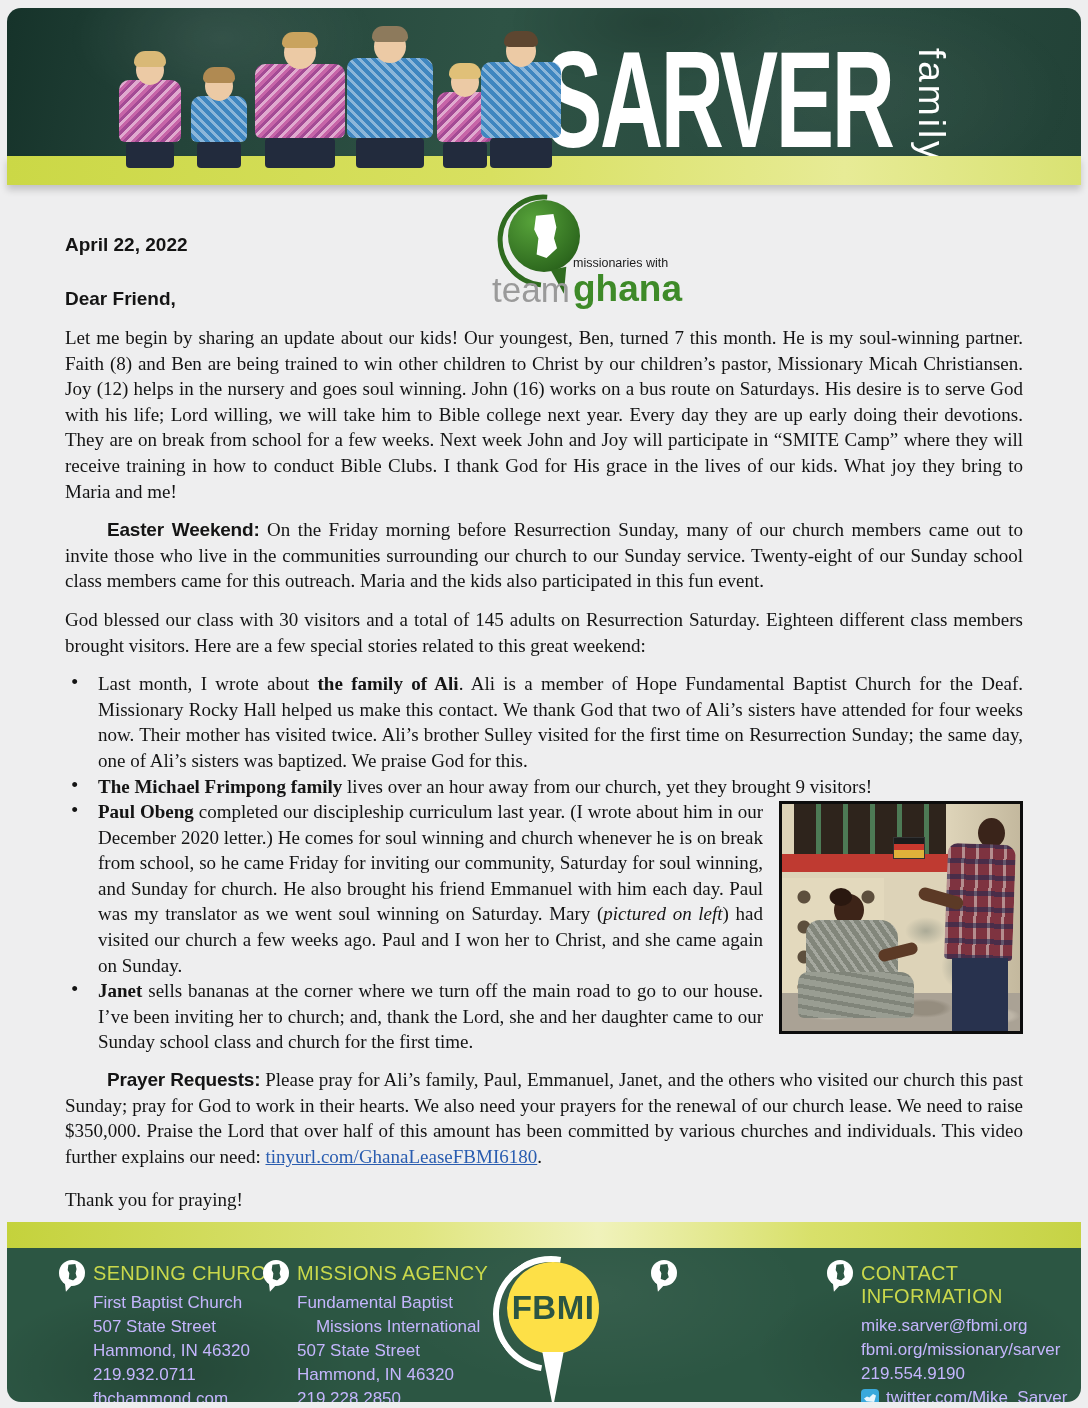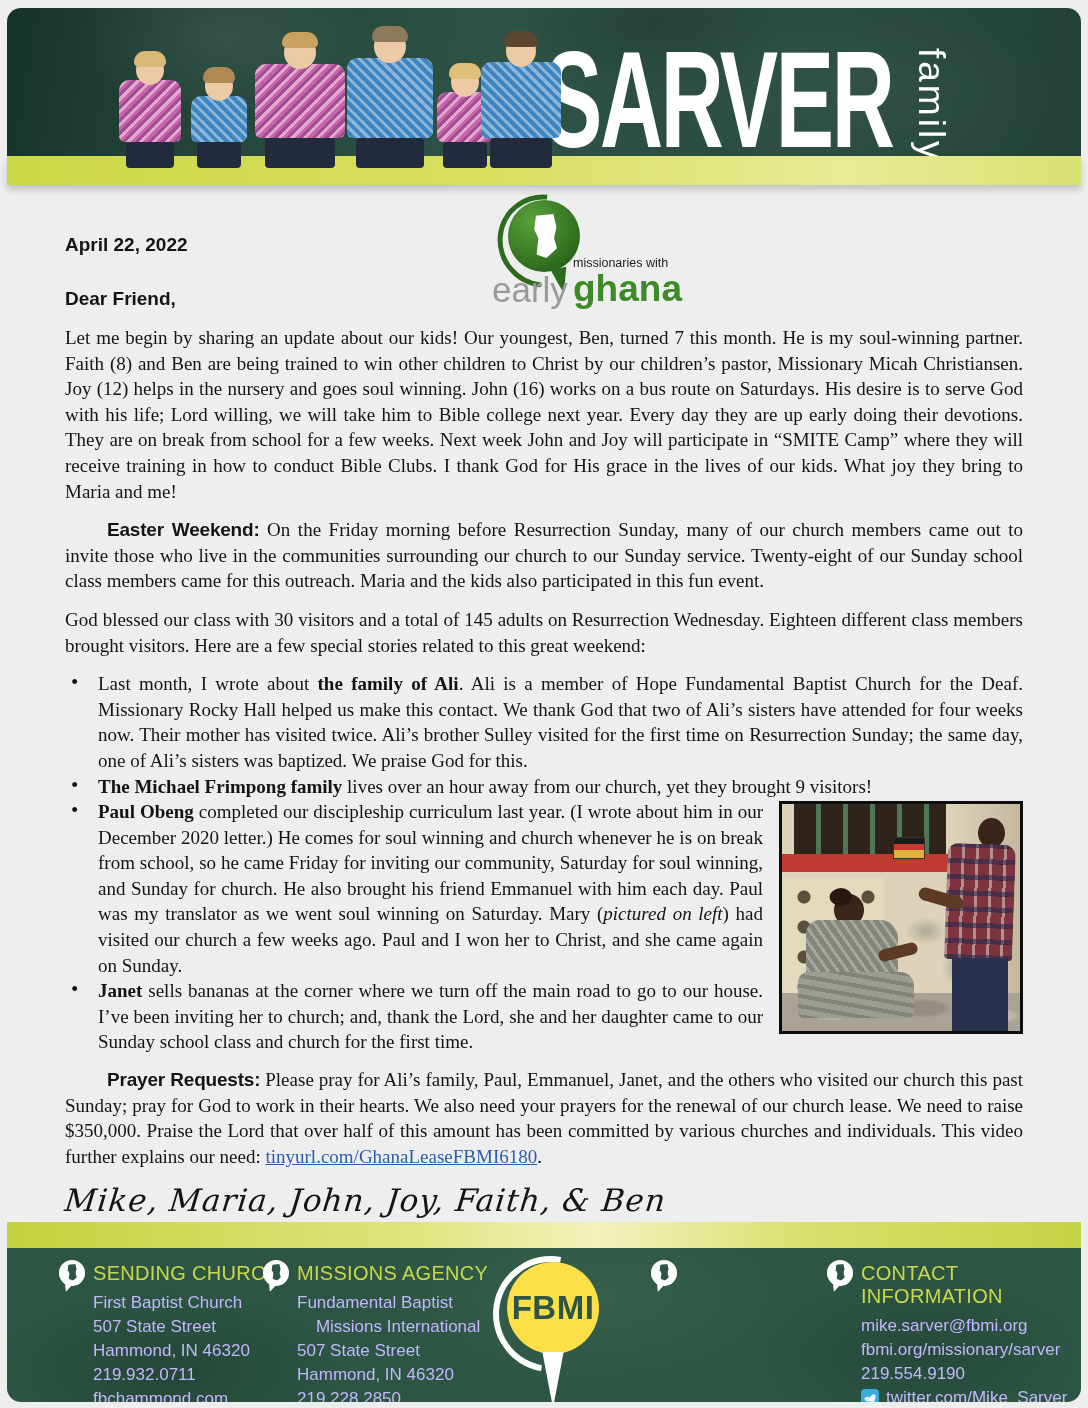--- a/index.html
+++ b/index.html
@@ -175,33 +175,33 @@
     <div class="banner-sub">family</div>
   </div>
   <div class="stripe-top"></div>
 
   <div class="tg">
     <div class="tg-ring"></div>
     <div class="tg-circle"></div>
     <div class="tg-map"></div>
     <div class="tg-tail"></div>
     <div class="tg-small">missionaries with</div>
-    <div class="tg-team">early</div>
+    <div class="tg-team">team</div>
     <div class="tg-ghana">ghana</div>
   </div>
 
   <div class="content">
     <div class="date">April 22, 2022</div>
     <div class="salutation">Dear Friend,</div>
 
     <p class="para"><span>Let me begin by sharing an update about our kids! Our youngest, Ben, turned 7 this month. He is my soul-winning partner. Faith (8) and Ben are being trained to win other children to Christ by our children’s pastor, Missionary Micah Christiansen. Joy (12) helps in the nursery and goes soul winning. John (16) works on a bus route on Saturdays. His desire is to serve God with his life; Lord willing, we will take him to Bible college next year. Every day they are up early doing their devotions. They are on break from school for a few weeks. Next week John and Joy will participate in “SMITE Camp” where they will receive training in how to conduct Bible Clubs. I thank God for His grace in the lives of our kids. What joy they bring to Maria and me!</span></p>
 
     <p class="para"><span class="slabel">Easter Weekend:</span><span> On the Friday morning before Resurrection Sunday, many of our church members came out to invite those who live in the communities surrounding our church to our Sunday service. Twenty-eight of our Sunday school class members came for this outreach. Maria and the kids also participated in this fun event.</span></p>
 
-    <p class="para"><span>God blessed our class with 30 visitors and a total of 145 adults on Resurrection Wednesday. Eighteen different class members brought visitors. Here are a few special stories related to this great weekend:</span></p>
+    <p class="para"><span>God blessed our class with 30 visitors and a total of 145 adults on Resurrection Saturday. Eighteen different class members brought visitors. Here are a few special stories related to this great weekend:</span></p>
 
     <div class="bullets">
       <div class="bullet"><span>Last month, I wrote about </span><span class="b">the family of Ali</span><span>. Ali is a member of Hope Fundamental Baptist Church for the Deaf. Missionary Rocky Hall helped us make this contact. We thank God that two of Ali’s sisters have attended for four weeks now. Their mother has visited twice. Ali’s brother Sulley visited for the first time on Resurrection Sunday; the same day, one of Ali’s sisters was baptized. We praise God for this.</span></div>
 
       <div class="bullet"><span class="b">The Michael Frimpong family</span><span> lives over an hour away from our church, yet they brought 9 visitors!</span></div>
 
       <div class="photo">
         <div class="ph-window"></div>
         <div class="ph-red"></div>
         <div class="ph-wall-shade"></div>
@@ -219,20 +219,21 @@
         <div class="ph-mpants"></div>
       </div>
 
       <div class="bullet"><span class="b">Paul Obeng</span><span> completed our discipleship curriculum last year. (I wrote about him in our December 2020 letter.) He comes for soul winning and church whenever he is on break from school, so he came Friday for inviting our community, Saturday for soul winning, and Sunday for church. He also brought his friend Emmanuel with him each day. Paul was my translator as we went soul winning on Saturday. Mary (</span><span class="i">pictured on left</span><span>) had visited our church a few weeks ago. Paul and I won her to Christ, and she came again on Sunday.</span></div>
 
       <div class="bullet"><span class="b">Janet</span><span> sells bananas at the corner where we turn off the main road to go to our house. I’ve been inviting her to church; and, thank the Lord, she and her daughter came to our Sunday school class and church for the first time.</span></div>
     </div>
 
     <p class="para" style="clear:both;"><span class="slabel">Prayer Requests:</span><span> Please pray for Ali’s family, Paul, Emmanuel, Janet, and the others who visited our church this past Sunday; pray for God to work in their hearts. We also need your prayers for the renewal of our church lease. We need to raise $350,000. Praise the Lord that over half of this amount has been committed by various churches and individuals. This video further explains our need: </span><a href="#" class="letter-link">tinyurl.com/GhanaLeaseFBMI6180</a><span>.</span></p>
 
+    <p class="thanks">Thank you for praying!</p>
     <div class="signature">Mike, Maria, John, Joy, Faith, &amp; Ben</div>
   </div>
 
   <div class="stripe-bottom"></div>
   <div class="footer">
 
     <span class="pin" style="left:52px;"></span>
     <div class="fcol" style="left:86px;">
       <div class="fhead">SENDING CHURCH</div>
       <div class="fline">First Baptist Church</div>

